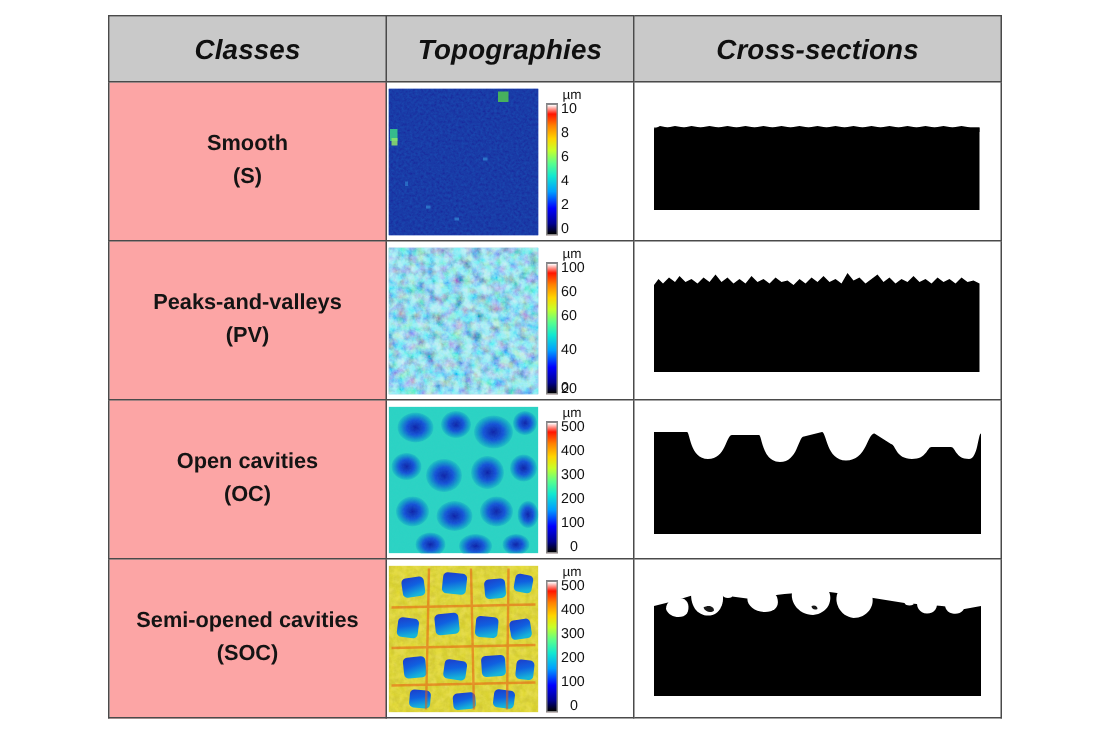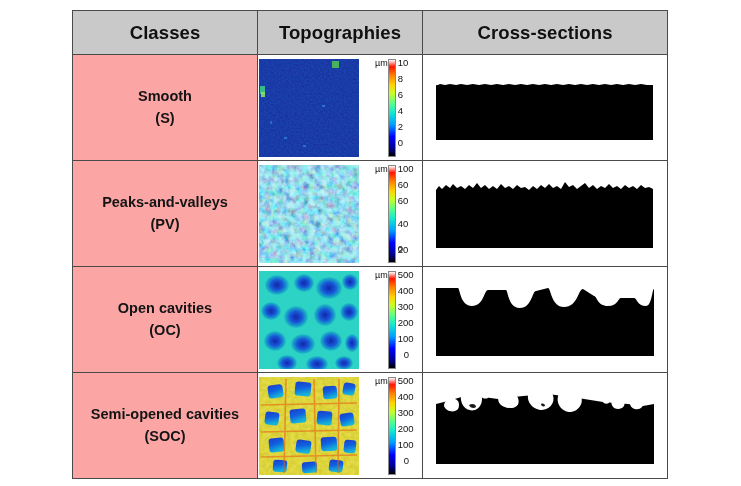--- a/index.html
+++ b/index.html
@@ -43,20 +43,21 @@
 
   
   .hdr-cell {
     background: #c9c9c9;
     height: 44px;
     text-align: center;
     font-size: 18.5px;
     font-weight: bold;
     color: #101010;
     letter-spacing: .1px;
+    font-style: italic;
   }
 
   
   .col-classes   { width: 185px; }
   .col-topo      { width: 165px; }
   .col-cross     { width: 245px; }
 
   
   .class-cell {
     background: #fca5a5;
@@ -88,26 +89,25 @@
     height: 98px;
     position: relative;
     overflow: hidden;
     flex: 0 0 auto;
   }
   .topo-img svg { display: block; width: 100%; height: 100%; }
 
   
   .cbar-block {
     display: flex;
-    flex-direction: row;
+    flex-direction: column;
     height: 98px;
     margin-left: 5px;
     flex: 0 0 auto;
     position: relative;
-    text-align: right;
   }
   .cbar-unit {
     font-size: 9px;
     color: #111;
     line-height: 9px;
     margin-left: 11px;
     margin-bottom: 1px;
     white-space: nowrap;
   }
   .cbar-body {

